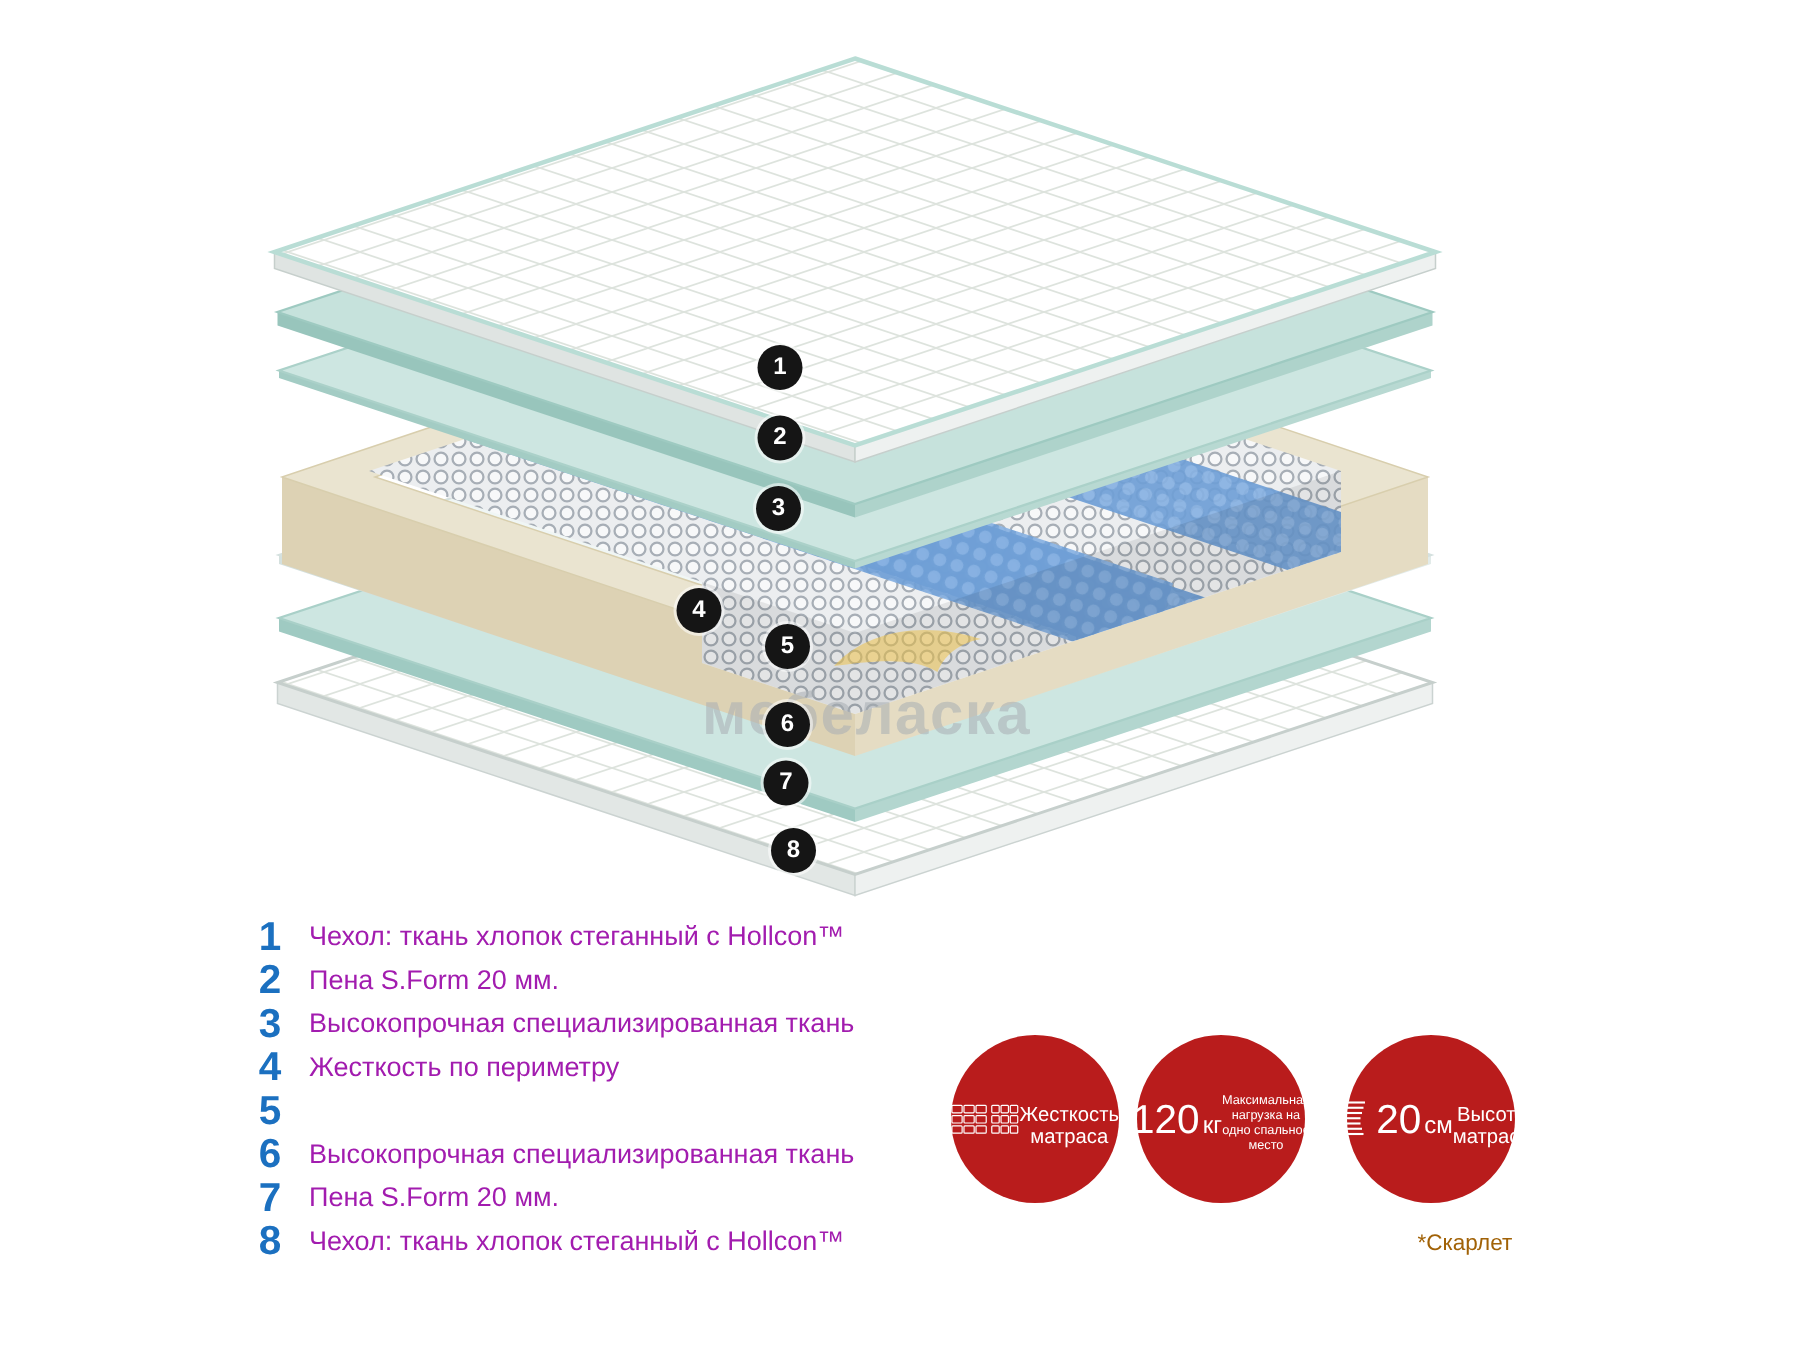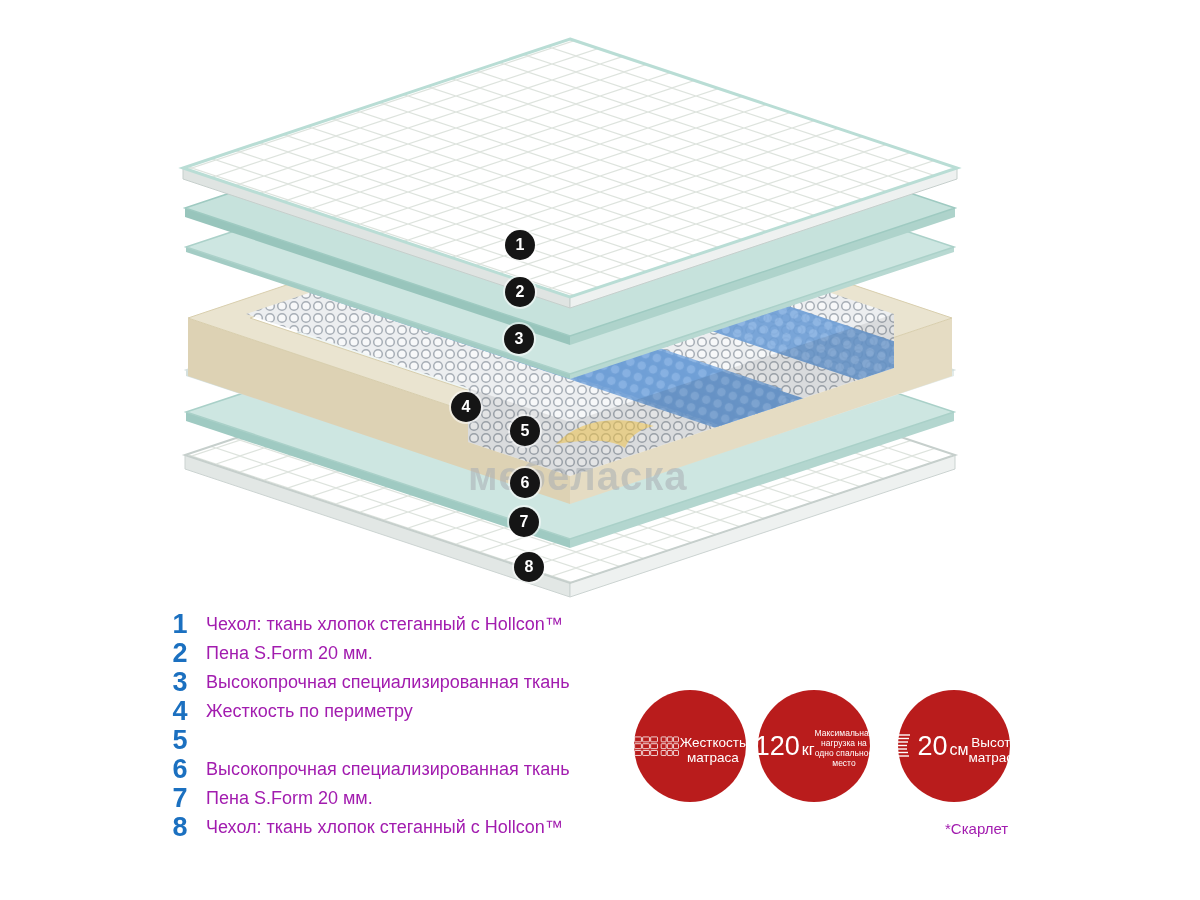--- a/index.html
+++ b/index.html
@@ -56,21 +56,21 @@
     position:absolute;left:468px;top:414px;width:260px;height:95px;
     opacity:.55;pointer-events:none;
   }
   .watermark .wm-text{
     position:absolute;left:0;top:40px;font-size:40px;letter-spacing:1px;
     color:#a9afb4;font-weight:bold;
   }
   .watermark svg{position:absolute;left:82px;top:-2px;}
 
   
-  .footnote{position:absolute;left:945px;top:820px;font-size:15px;color:#a21caf;}
+  .footnote{position:absolute;left:945px;top:820px;font-size:15px;color:#a16207;}
 </style>
 </head>
 <body>
 
 <div class="stage">
 
   <svg class="diagram" width="1200" height="620" viewBox="0 0 1200 620">
     <defs>
       <pattern id="quilt" width="48" height="16" patternUnits="userSpaceOnUse">
         <rect width="48" height="16" fill="#ffffff"></rect>

